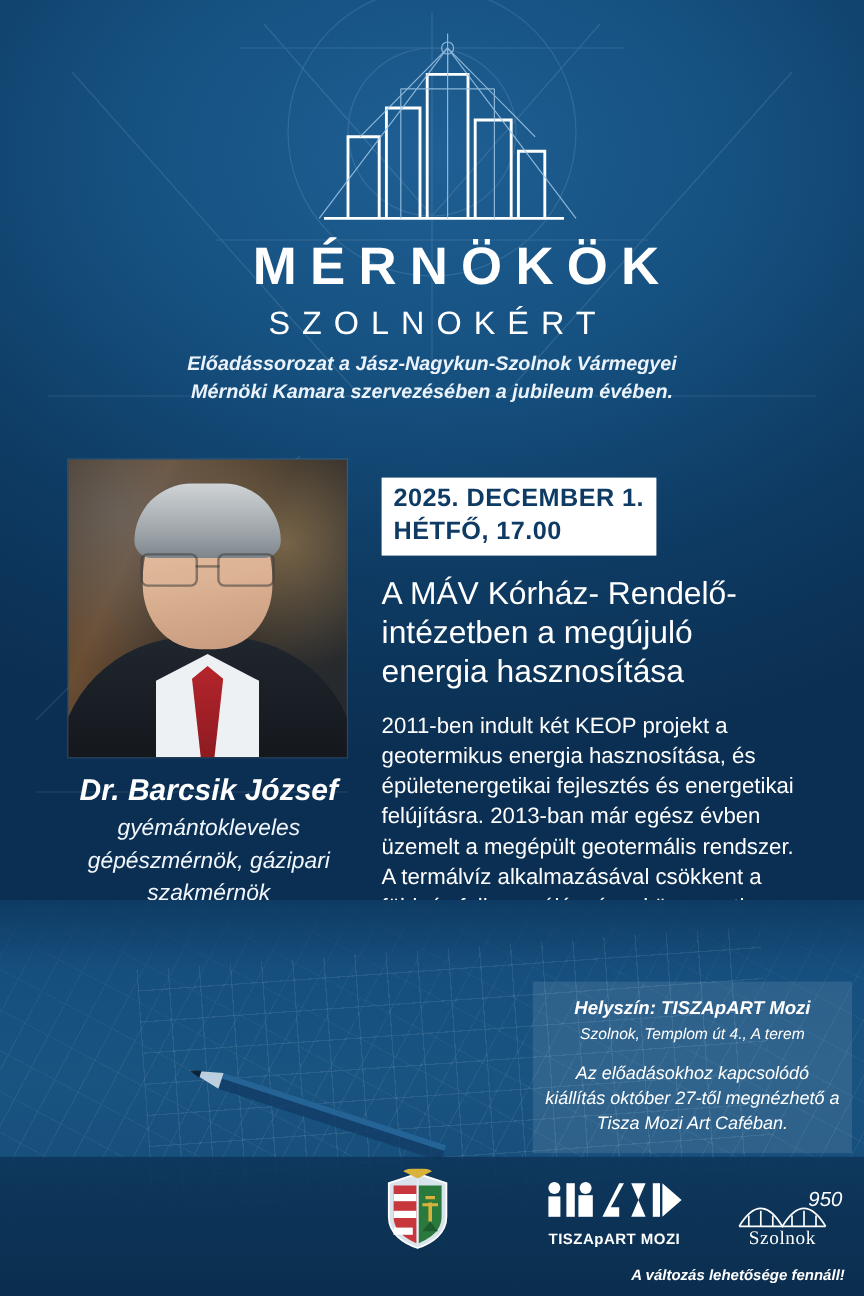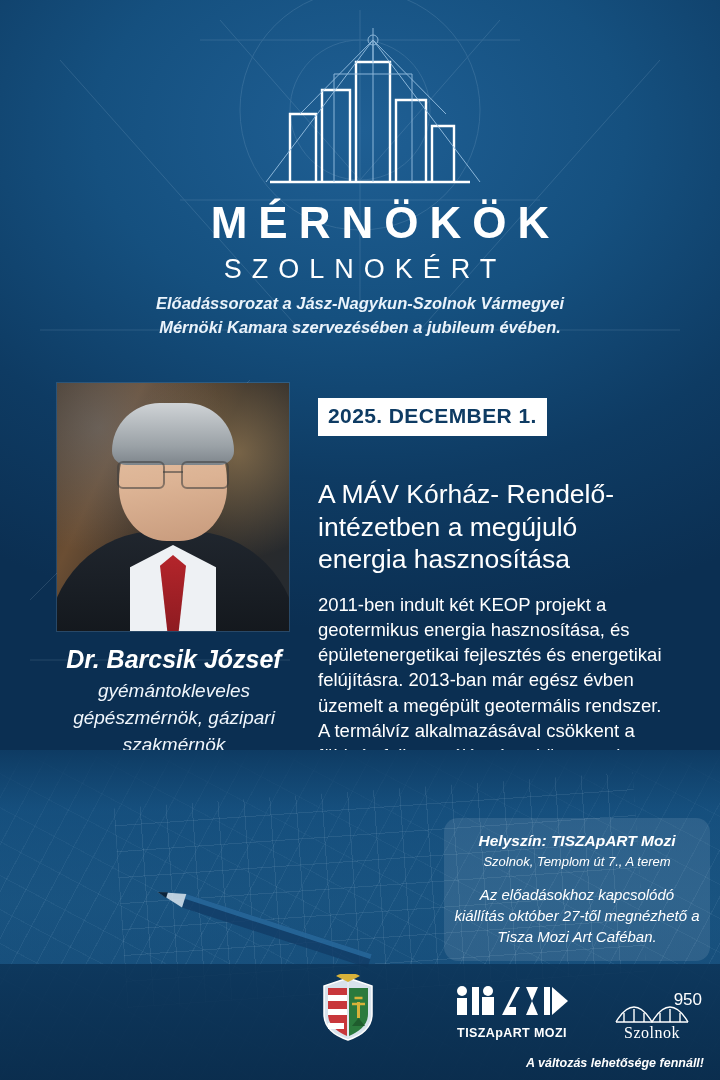--- a/index.html
+++ b/index.html
@@ -262,21 +262,20 @@
   .venue {
     position: absolute;
     left: 444px;
     top: 818px;
     width: 246px;
     padding: 12px 10px 14px 10px;
     text-align: center;
     background: rgba(255,255,255,.10);
     font-style: italic;
     line-height: 1.38;
-    border-radius: 14px;
   }
   .venue .v1 { font-size: 15.5px; font-weight: bold; }
   .venue .v2 { font-size: 13px; margin-top: 2px; }
   .venue .v3 { font-size: 15px; margin-top: 14px; }
 
   
   .footer {
     position: absolute;
     left: 0; right: 0; bottom: 0;
     height: 116px;
@@ -321,20 +320,21 @@
     left: 596px;
     bottom: 38px;
     width: 112px;
     text-align: center;
   }
   .szolnok-logo .num {
     position: absolute;
     right: 6px;
     top: -4px;
     font-size: 17px;
+    font-style: italic;
   }
   .szolnok-logo .word {
     margin-top: 30px;
     font-size: 16px;
     font-family: "Liberation Serif", serif;
     letter-spacing: .5px;
   }
   .tagline {
     position: absolute;
     right: 16px;
@@ -413,41 +413,42 @@
 
   <div class="speaker-name">Dr. Barcsik József</div>
   <div class="speaker-role">
     <div>gyémántokleveles</div>
     <div>gépészmérnök, gázipari</div>
     <div>szakmérnök</div>
   </div>
 
   <div class="date-box">
     <span class="d1">2025. DECEMBER 1.</span>
+    <span class="d2">HÉTFŐ, 17.00</span>
   </div>
 
   <div class="talk-title">
     <div>A MÁV Kórház- Rendelő-</div>
     <div>intézetben a megújuló</div>
     <div>energia hasznosítása</div>
   </div>
 
   <div class="talk-body">2011-ben indult két KEOP projekt a geotermikus energia hasznosítása, és épületenergetikai fejlesztés és energetikai felújításra. 2013-ban már egész évben üzemelt a megépült geotermális rendszer. A termálvíz alkalmazásával csökkent a földgáz felhasználás, és a környezetbe távozó égéstermék mennyisége.</div>
 
   <div class="blueprint-band"></div>
   <svg class="pencil" viewBox="0 0 230 26">
     <rect x="30" y="6" width="195" height="14" fill="#123c66" opacity=".85"></rect>
     <rect x="30" y="6" width="195" height="5" fill="#2b6ea3" opacity=".8"></rect>
     <polygon points="30,6 30,20 2,13" fill="#d8e4ee" opacity=".9"></polygon>
     <polygon points="12,10 12,16 2,13" fill="#0a2238"></polygon>
   </svg>
 
   <div class="venue">
     <div class="v1">Helyszín: TISZApART Mozi</div>
-    <div class="v2">Szolnok, Templom út 7., A terem</div>
+    <div class="v2">Szolnok, Templom út 4., A terem</div>
     <div class="v3">Az előadásokhoz kapcsolódó kiállítás október 27-től megnézhető a Tisza Mozi Art Caféban.</div>
   </div>
 
   <div class="footer"></div>
 
 
   <svg class="coat" viewBox="0 0 60 70">
     <path d="M30 4 L54 12 L54 40 C54 54 42 62 30 66 C18 62 6 54 6 40 L6 12 Z" fill="#d8e3ec" stroke="#ffffff" stroke-width="1.5"></path>
     <path d="M30 8 L30 64" stroke="#ffffff" stroke-width="1" opacity=".5"></path>
     <path d="M10 14 L29 14 L29 62 C20 58 10 52 10 40 Z" fill="#c8373b"></path>

